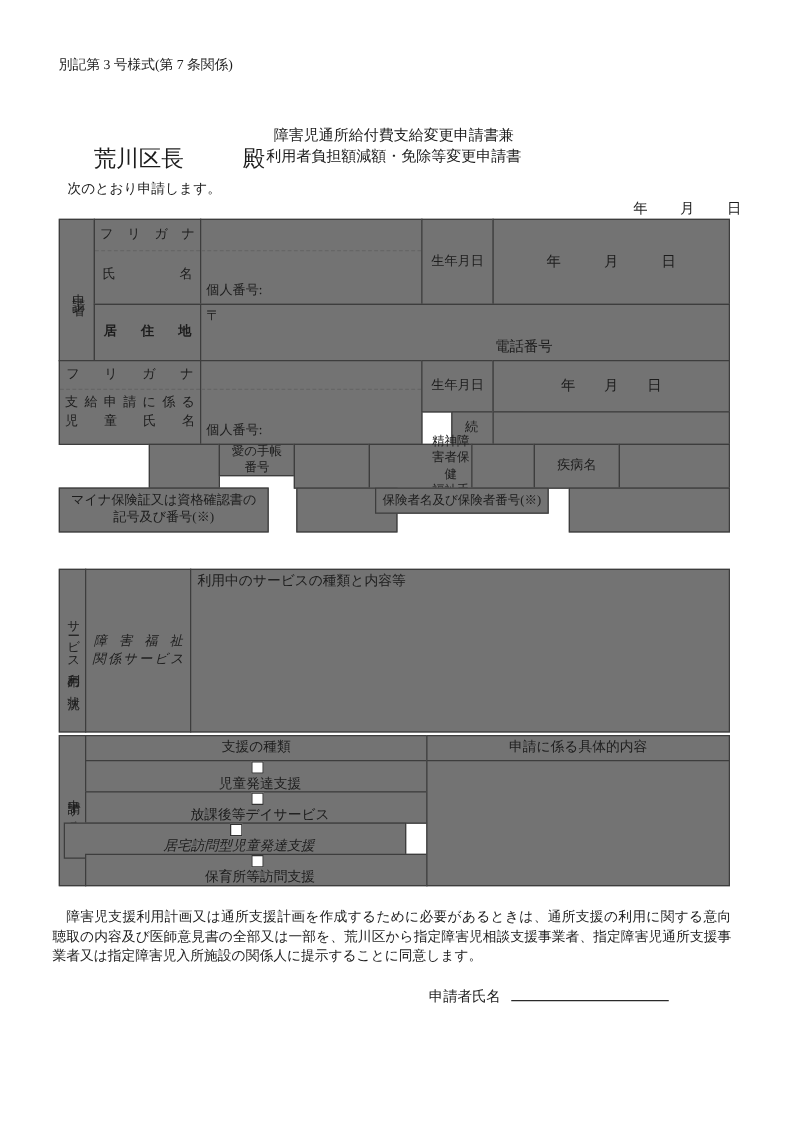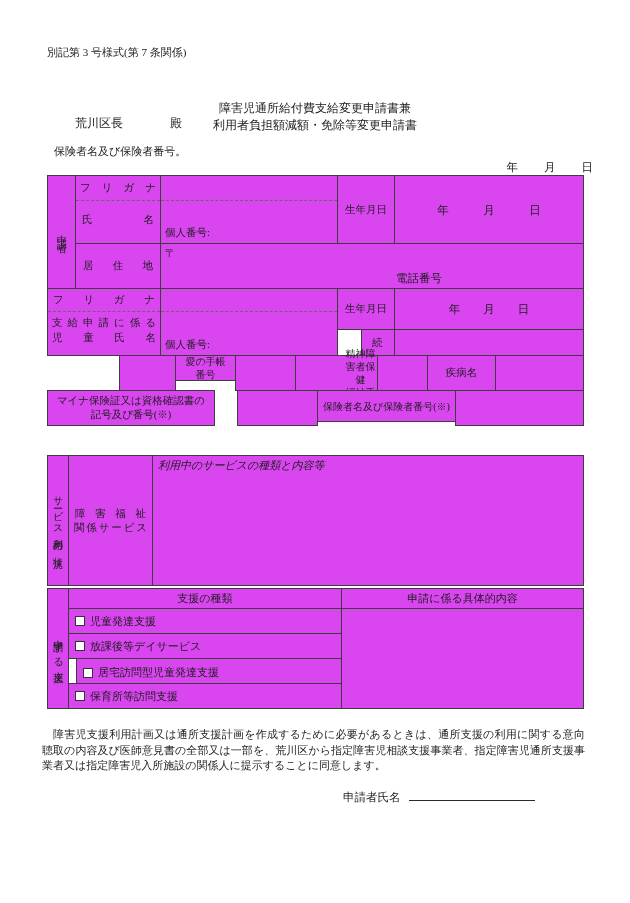--- a/index.html
+++ b/index.html
@@ -1,69 +1,69 @@
 <!DOCTYPE html>
 <html><head>
 <meta charset="utf-8">
 <style>
   html,body{margin:0;padding:0;background:#e8e8e8;}
   .page{
     position:relative;width:630px;height:903px;margin:0 auto;background:#ffffff;
     font-family:"Liberation Serif","DejaVu Serif",serif;color:#1c1c1c;overflow:hidden;
   }
   .abs{position:absolute;}
-  .cell{position:absolute;box-sizing:border-box;border:1px solid #3d3d3d;background:#d946ef;}
+  .cell{position:absolute;box-sizing:border-box;border:1px solid #3d3d3d;background:#737373;}
   .vtext{writing-mode:vertical-rl;text-orientation:mixed;display:flex;align-items:center;justify-content:center;}
   .ctr{display:flex;align-items:center;justify-content:center;text-align:center;}
   .ctr2{display:flex;flex-direction:column;align-items:center;justify-content:center;text-align:center;}
   .spread{text-align:justify;text-align-last:justify;}
   .dashed-b{border-bottom:1px dashed #666;}
   .fs10{font-size:10px;line-height:13px;}
   .fs105{font-size:10.5px;line-height:14px;}
   .fs11{font-size:11px;line-height:15px;}
   .fs115{font-size:11.5px;line-height:16px;}
   .fs12{font-size:12px;line-height:17px;}
   .cb{width:8px;height:8px;border:1px solid #333;display:inline-block;flex:none;margin-right:5px;background:#fff;}
-  .chk-row{display:flex;align-items:center;padding-left:6px;font-size:11px;}
+  .chk-row{display:flex;align-items:center;padding-left:6px;font-size:11px;flex-direction:column;}
   .justify{text-align:justify;}
   .sig-line{display:inline-block;width:126px;height:14px;border-bottom:1px solid #2a2a2a;margin-left:8px;}
 </style>
 </head>
 <body>
 
 <div class="page">
 
   <div class="abs fs11" style="left:47px;top:45px;">別記第 3 号様式(第 7 条関係)</div>
   <div class="abs fs12" style="left:0;right:0;top:72px;text-align:center;margin-top:28px;">
     <div>障害児通所給付費支給変更申請書兼</div>
     <div>利用者負担額減額・免除等変更申請書</div>
   </div>
-  <div class="abs" style="left:75px;top:115px;font-size:12px;">
+  <div class="abs" style="left:75px;top:115px;font-size:18px;">
     <span>荒川区長</span><span style="display:inline-block;width:47px;"></span><span>殿</span>
   </div>
-  <div class="abs fs11" style="left:54px;top:144px;">保険者名及び保険者番号。</div>
+  <div class="abs fs11" style="left:54px;top:144px;">次のとおり申請します。</div>
   <div class="abs fs115" style="right:36px;top:159px;letter-spacing:1px;">年　　月　　日</div>
 
   <div class="cell vtext fs105" style="left:47px;top:175px;width:29px;height:114px;letter-spacing:4px;">申請者</div>
 
   <div class="cell" style="left:75px;top:175px;width:86px;height:69px;">
     <div class="dashed-b spread fs105" style="height:24px;line-height:23px;padding:0 4px;">フ リ ガ ナ</div>
     <div class="ctr2" style="height:38px;">
       <div class="spread fs105" style="width:100%;box-sizing:border-box;padding:0 6px;">氏 名</div>
     </div>
   </div>
   <div class="cell" style="left:160px;top:175px;width:178px;height:69px;">
     <div class="dashed-b" style="height:24px;"></div>
     <div class="abs fs105" style="left:4px;bottom:3px;">個人番号:</div>
   </div>
   <div class="cell ctr fs105" style="left:337px;top:175px;width:58px;height:69px;">生年月日</div>
   <div class="cell ctr fs115" style="left:394px;top:175px;width:190px;height:69px;">年　　　月　　　日</div>
 
   <div class="cell" style="left:75px;top:243px;width:86px;height:46px;">
-    <div class="ctr2" style="height:100%;">
+    <div class="ctr2" style="height:100%;font-weight:bold;">
       <div class="spread fs105" style="width:100%;box-sizing:border-box;padding:0 7px;">居 住 地</div>
     </div>
   </div>
   <div class="cell" style="left:160px;top:243px;width:424px;height:46px;">
     <div class="abs fs11" style="left:4px;top:2px;">〒</div>
     <div class="abs fs115" style="left:235px;bottom:2px;">電話番号</div>
   </div>
 
   <div class="cell" style="left:47px;top:288px;width:114px;height:68px;">
     <div class="dashed-b spread fs105" style="height:22px;line-height:21px;padding:0 5px;">フ リ ガ ナ</div>
@@ -95,46 +95,46 @@
   </div>
   <div class="cell" style="left:377px;top:355px;width:51px;height:36px;"></div>
   <div class="cell ctr fs105" style="left:427px;top:355px;width:69px;height:36px;text-align:center;">疾病名</div>
   <div class="cell" style="left:495px;top:355px;width:89px;height:36px;"></div>
 
   <div class="cell ctr2 fs105" style="left:47px;top:390px;width:168px;height:36px;">
     <div>マイナ保険証又は資格確認書の</div>
     <div>記号及び番号(※)</div>
   </div>
   <div class="cell" style="left:237px;top:390px;width:81px;height:36px;"></div>
-  <div class="cell ctr fs10" style="left:317px;top:390px;width:139px;height:32px;">保険者名及び保険者番号(※)</div>
+  <div class="cell ctr fs10" style="left:300px;top:390px;width:139px;height:21px;">保険者名及び保険者番号(※)</div>
   <div class="cell" style="left:455px;top:390px;width:129px;height:36px;"></div>
 
 
   <div class="cell vtext fs10" style="left:47px;top:455px;width:22px;height:131px;letter-spacing:2px;">サービス利用の状況</div>
-  <div class="cell ctr2 fs105" style="left:68px;top:455px;width:85px;height:131px;">
+  <div class="cell ctr2 fs105" style="left:68px;top:455px;width:85px;height:131px;font-style:italic;">
     <div class="spread" style="width:100%;box-sizing:border-box;padding:0 6px;">障 害 福 祉</div>
     <div class="spread" style="width:100%;box-sizing:border-box;padding:0 5px;">関係サービス</div>
   </div>
   <div class="cell" style="left:152px;top:455px;width:432px;height:131px;">
-    <div class="fs11" style="padding:2px 5px;font-style:italic;">利用中のサービスの種類と内容等</div>
+    <div class="fs11" style="padding:2px 5px;">利用中のサービスの種類と内容等</div>
   </div>
 
   <div class="cell vtext fs105" style="left:47px;top:588px;width:22px;height:121px;letter-spacing:2px;">申請する支援</div>
   <div class="cell ctr fs11" style="left:68px;top:588px;width:274px;height:21px;">支援の種類</div>
   <div class="cell ctr fs11" style="left:341px;top:588px;width:243px;height:21px;">申請に係る具体的内容</div>
 
   <div class="cell chk-row" style="left:68px;top:608px;width:274px;height:26px;">
     <span class="cb"></span>
     <span>児童発達支援</span>
   </div>
   <div class="cell chk-row" style="left:68px;top:633px;width:274px;height:26px;">
     <span class="cb"></span>
     <span>放課後等デイサービス</span>
   </div>
-  <div class="cell chk-row" style="left:76px;top:658px;width:274px;height:29px;">
+  <div class="cell chk-row" style="left:51px;top:658px;width:274px;height:29px;font-style:italic;">
     <span class="cb"></span>
     <span>居宅訪問型児童発達支援</span>
   </div>
   <div class="cell chk-row" style="left:68px;top:683px;width:274px;height:26px;">
     <span class="cb"></span>
     <span>保育所等訪問支援</span>
   </div>
   <div class="cell" style="left:341px;top:608px;width:243px;height:101px;"></div>
 
   <div class="abs fs11 justify" style="left:42px;top:727px;width:543px;line-height:15.5px;text-indent:1em;">障害児支援利用計画又は通所支援計画を作成するために必要があるときは、通所支援の利用に関する意向聴取の内容及び医師意見書の全部又は一部を、荒川区から指定障害児相談支援事業者、指定障害児通所支援事業者又は指定障害児入所施設の関係人に提示することに同意します。</div>

